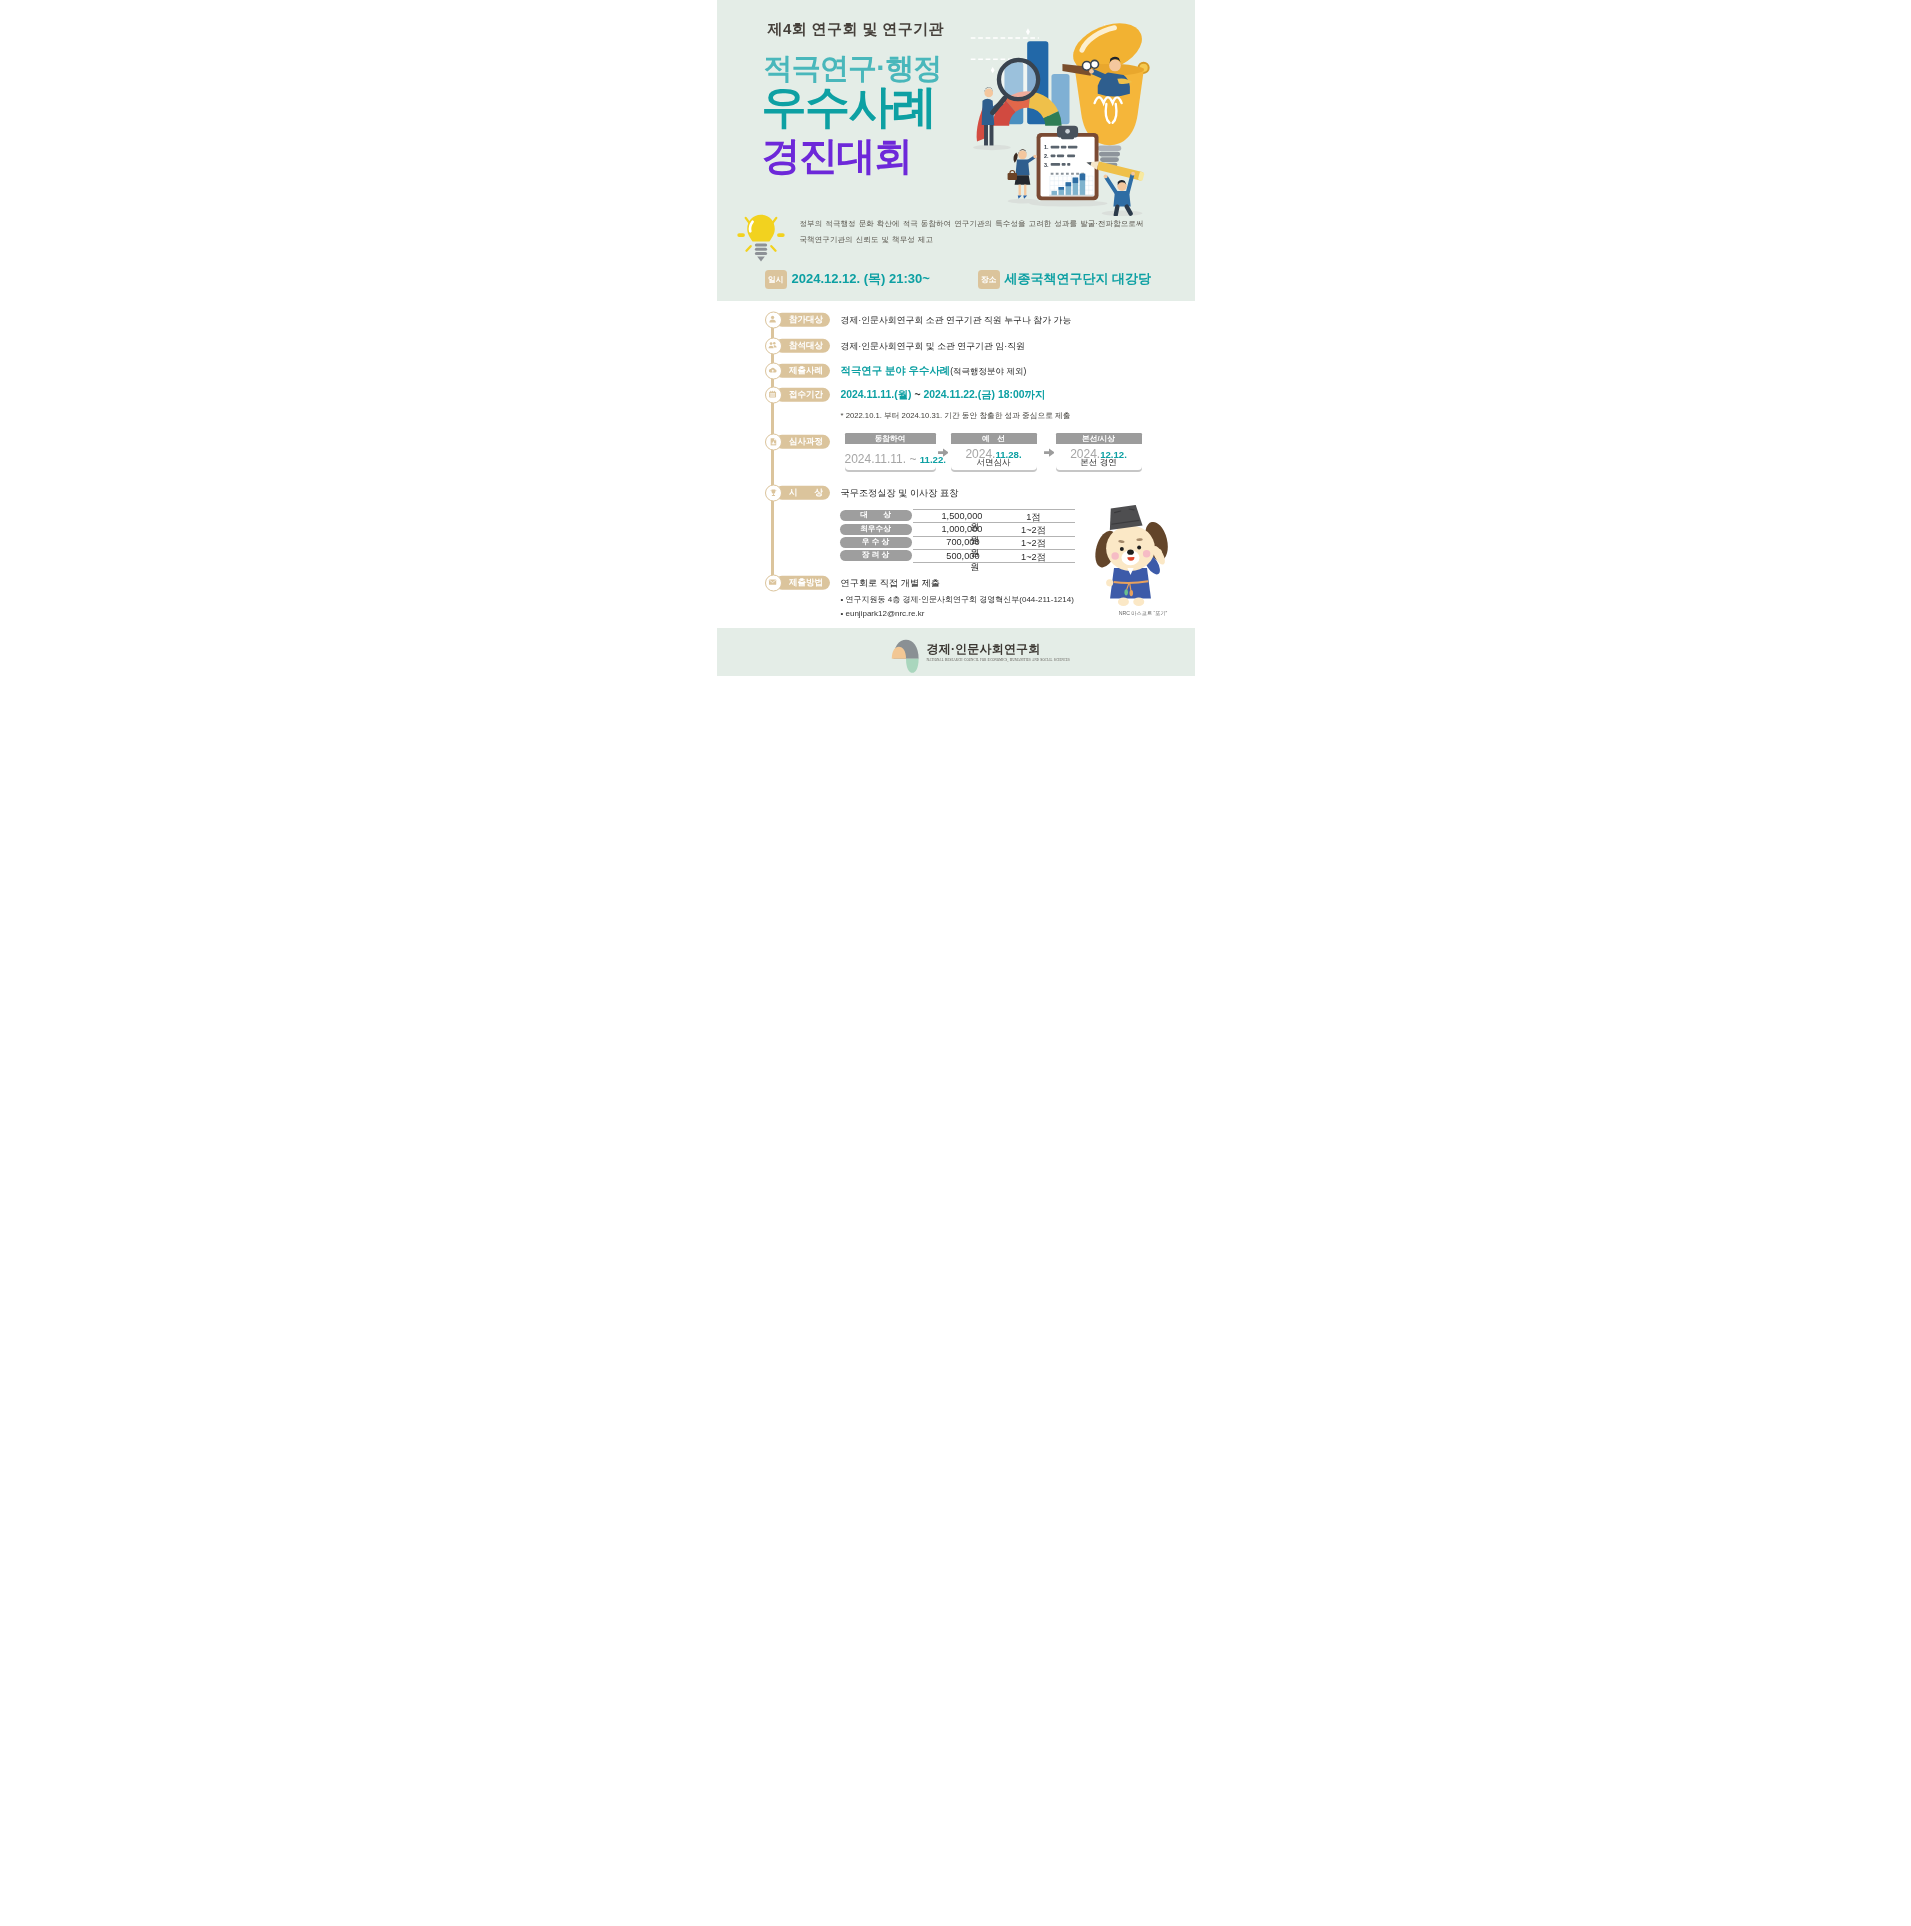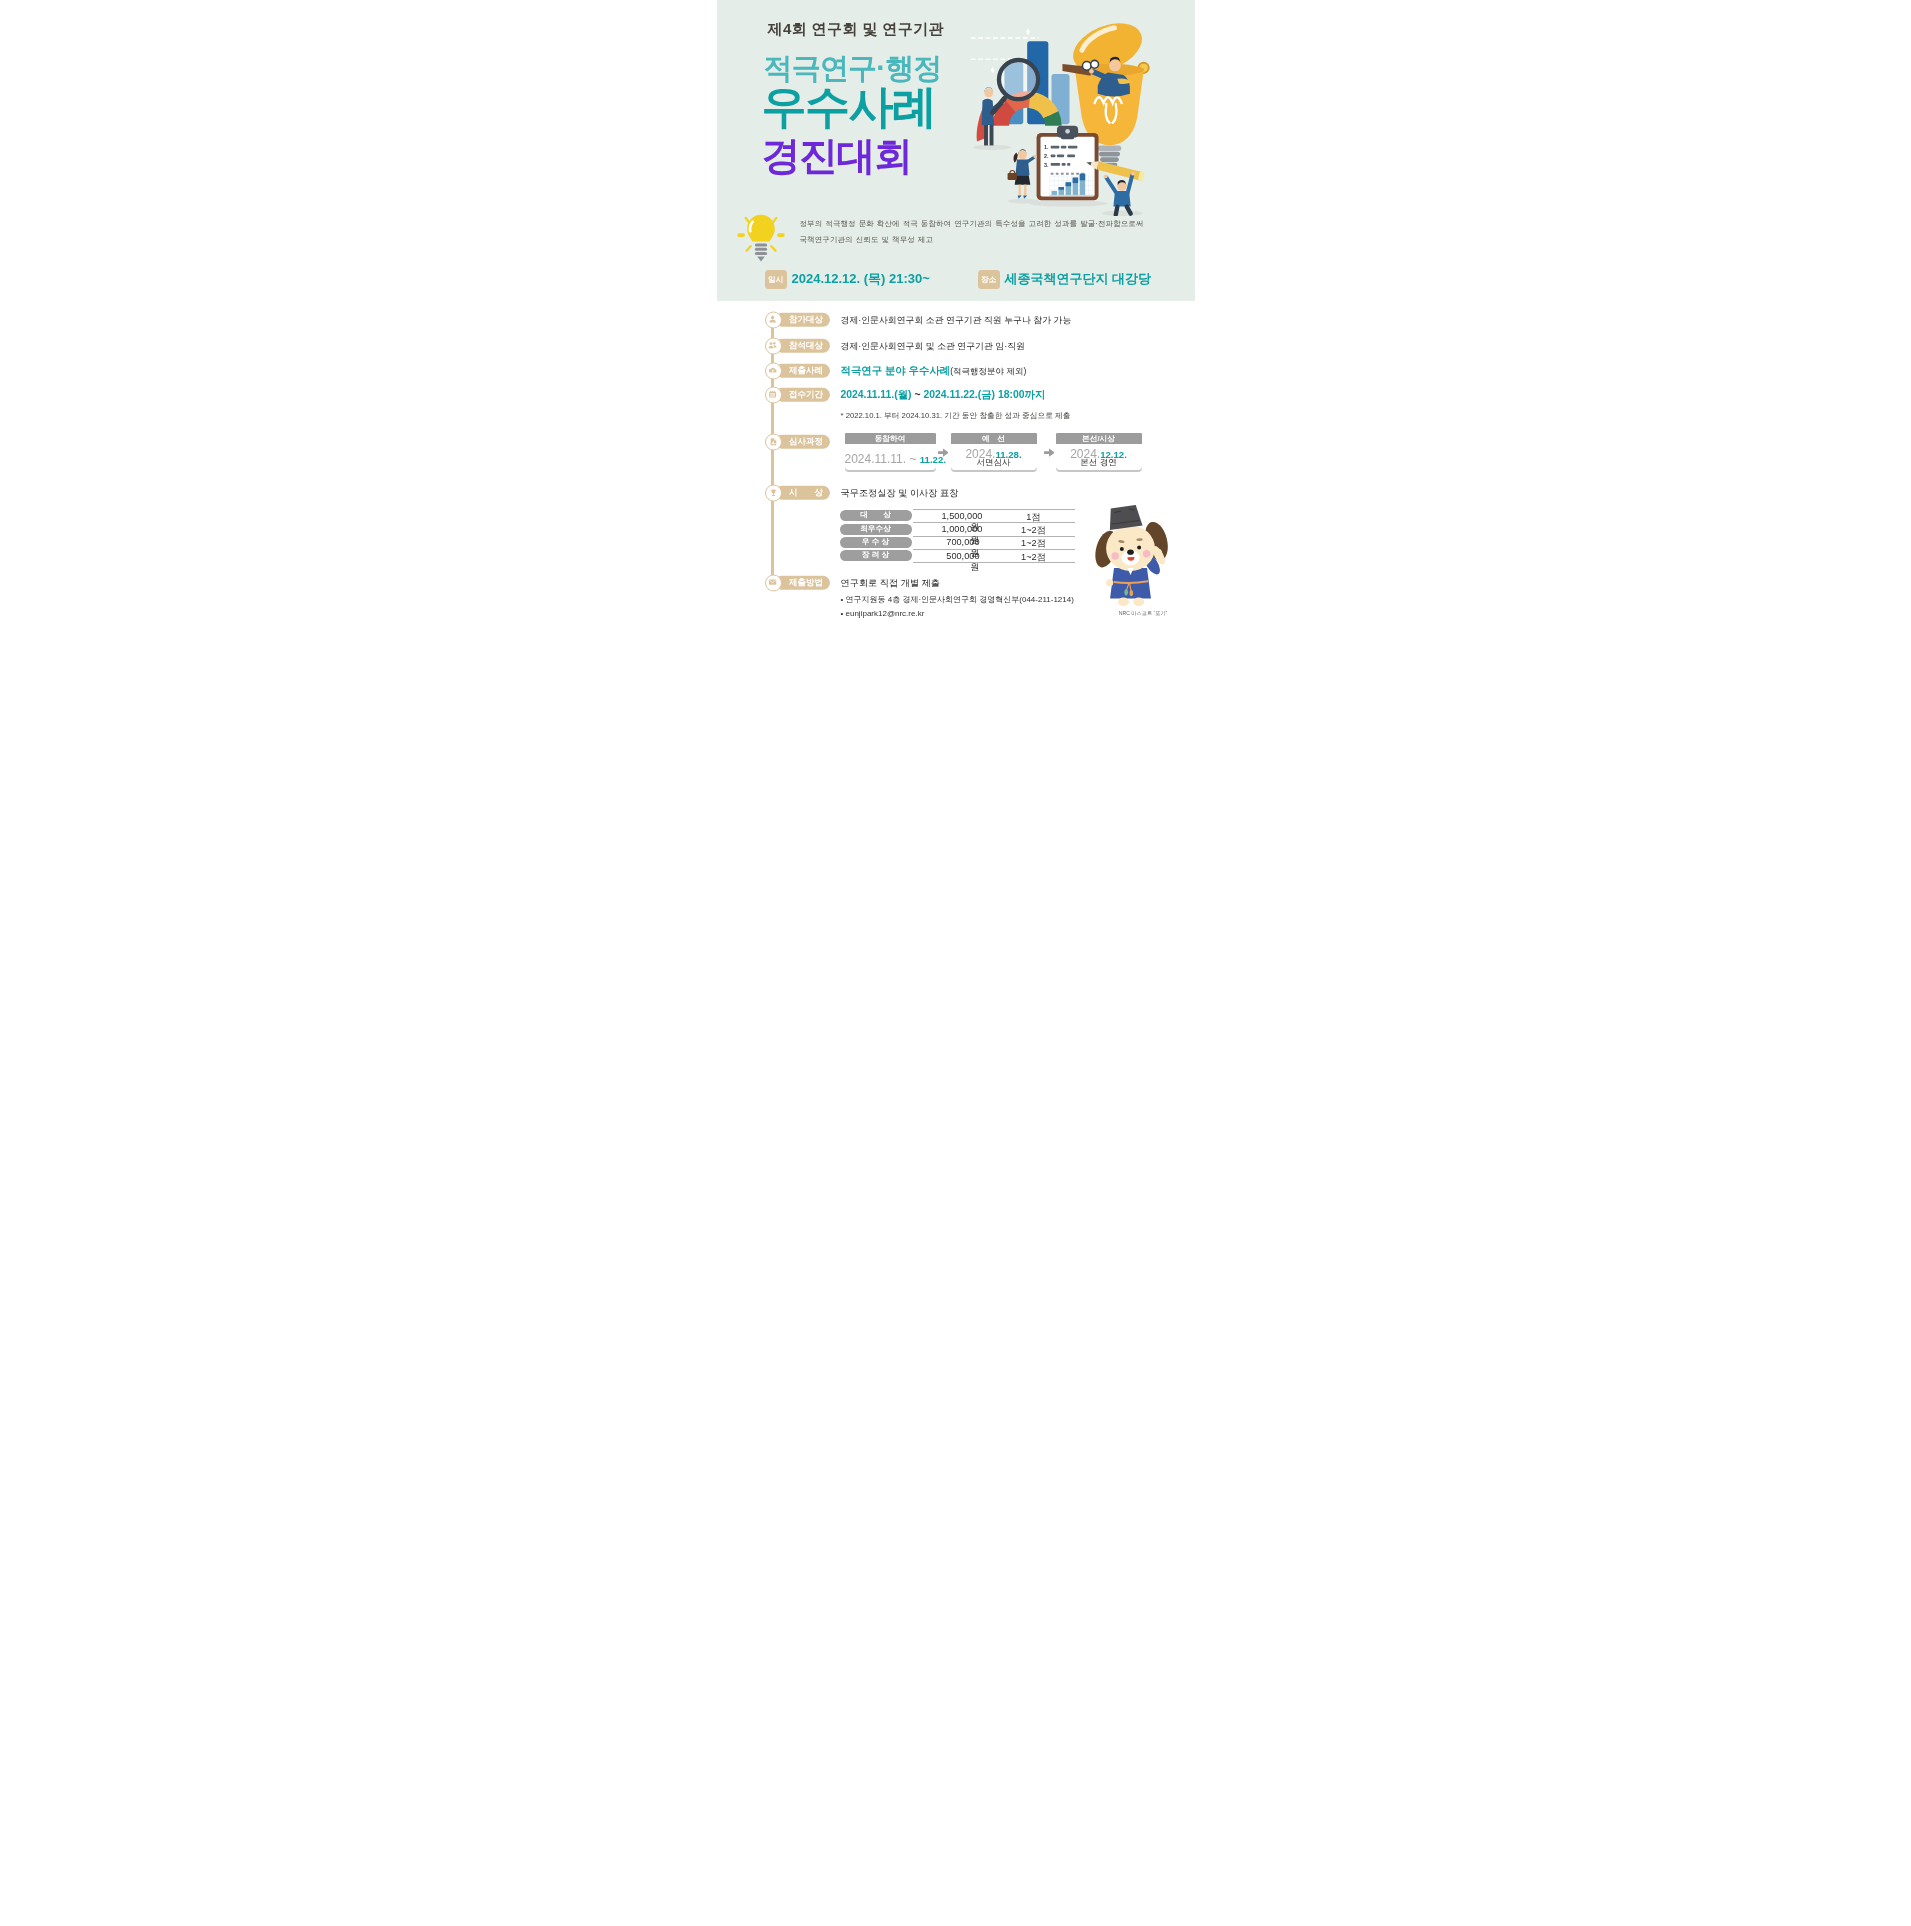--- a/index.html
+++ b/index.html
@@ -438,15 +438,24 @@
     <path d="M92,160 L100,178 L108,160 Z" fill="#FFF"></path>
     <path d="M57,196 Q100,202 145,194" stroke="#E8A15D" stroke-width="5" fill="none"></path>
     <path d="M96,199 L90,216 M98,199 L101,218" stroke="#E8A15D" stroke-width="3" fill="none"></path>
     <ellipse cx="89" cy="222" rx="4.5" ry="8" fill="#6CC08E"></ellipse>
     <ellipse cx="102" cy="224" rx="4.5" ry="8" fill="#E8A15D"></ellipse>
     <ellipse cx="82" cy="246" rx="14" ry="11" fill="#FBE8C6"></ellipse>
     <ellipse cx="121" cy="246" rx="14" ry="11" fill="#FBE8C6"></ellipse>
   </svg>
   <div class="mascot-caption">NRC 마스코트 “또기”</div>
 
+  <div class="footer">
+    <svg class="footer-mark" viewBox="0 0 76 88" aria-hidden="true">
+      <path d="M6,52 C6,22 20,4 38,4 C56,4 70,22 70,52 Z" fill="#8A9094"></path>
+      <path d="M2,52 C2,33 10,22 20,22 C30,22 38,33 38,52 Z" fill="#F2C794"></path>
+      <path d="M38,52 L70,52 C70,76 62,88 54,88 C46,88 38,76 38,52 Z" fill="#A9D6BD"></path>
+    </svg>
+    <div class="footer-kr">경제·인문사회연구회</div>
+    <div class="footer-en">National Research Council for Economics, Humanities and Social Sciences</div>
+  </div>
 
 </div>
 
 
 </body></html>

